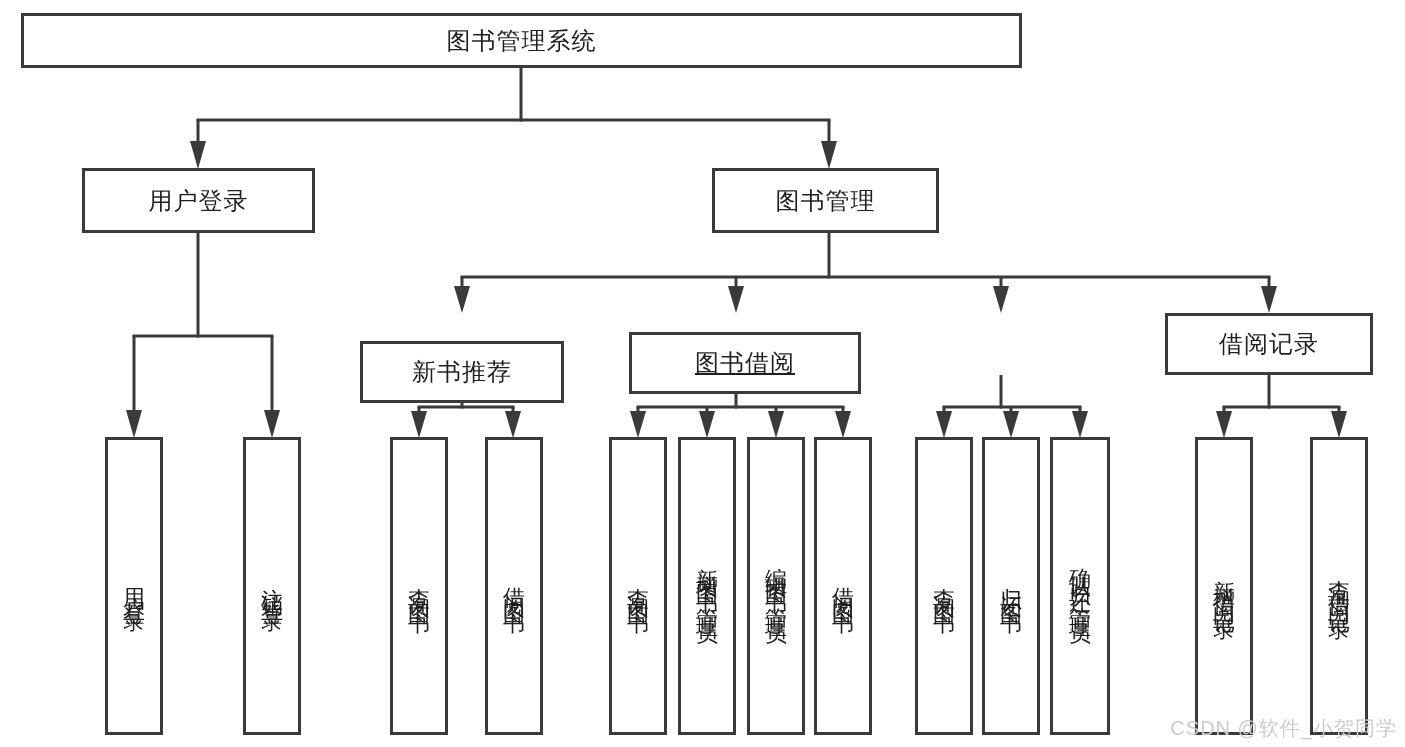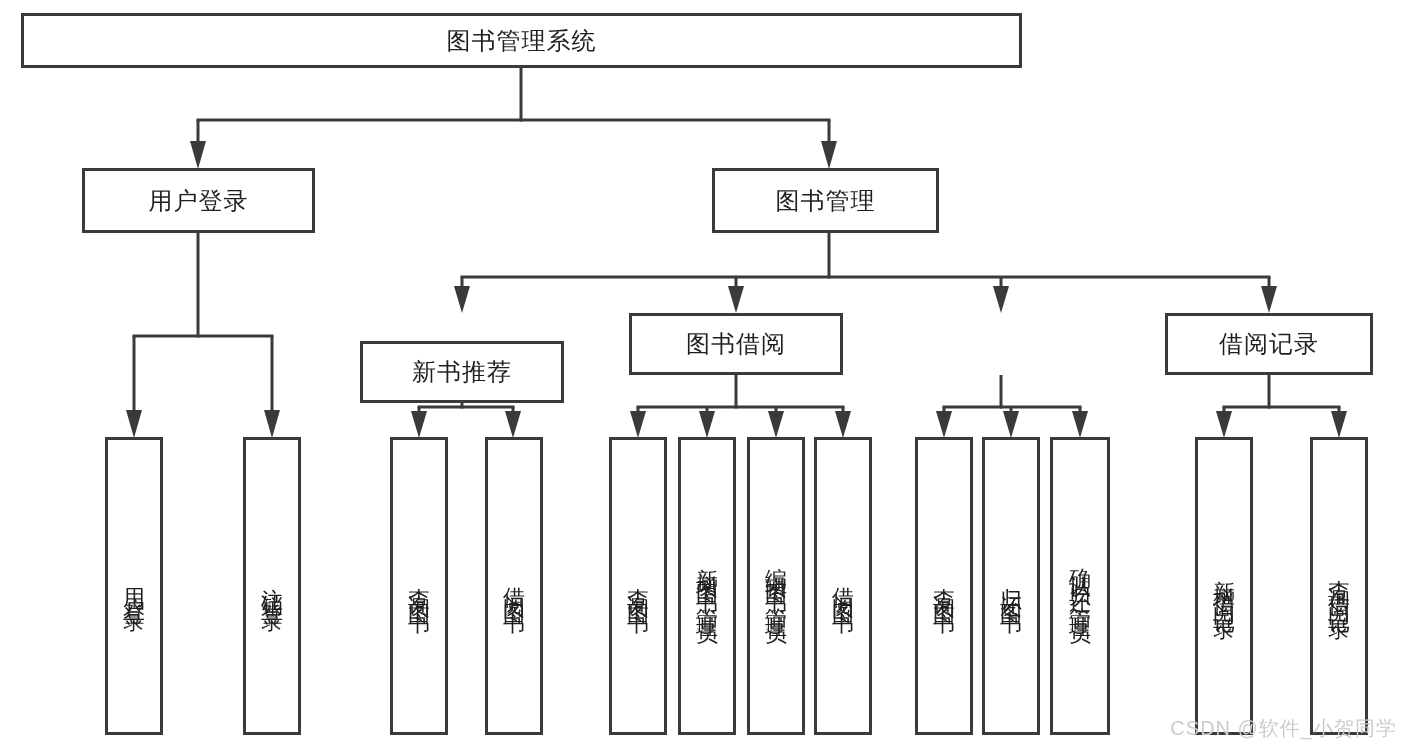--- a/index.html
+++ b/index.html
@@ -42,21 +42,21 @@
     text-orientation: mixed;
     font-size: 22px;
     letter-spacing: 8px;
     line-height: 1;
     white-space: nowrap;
   }
   .root-box   { left: 21px;  top: 13px;  width: 1001px; height: 55px; }
   .l2-a { left: 82px;  top: 168px; width: 233px; height: 65px; }
   .l2-b { left: 712px; top: 168px; width: 227px; height: 65px; }
   .l3-a { left: 360px;  top: 313px; width: 204px; height: 62px; margin-top: 28px; }
-  .l3-b { left: 629px;  top: 313px; width: 214px; height: 62px; }
+  .l3-b { left: 629px;  top: 332px; width: 232px; height: 62px; text-decoration: underline; }
   .l3-c { left: 898px;  top: 313px; width: 206px; height: 62px; }
   .l3-d { left: 1165px; top: 313px; width: 208px; height: 62px; }
   .leaf { top: 437px; height: 298px; width: 58px; }
   .lf-1  { left: 105px; }
   .lf-2  { left: 243px; }
   .lf-3  { left: 390px; }
   .lf-4  { left: 485px; }
   .lf-5  { left: 609px; }
   .lf-6  { left: 678px; }
   .lf-7  { left: 747px; }

